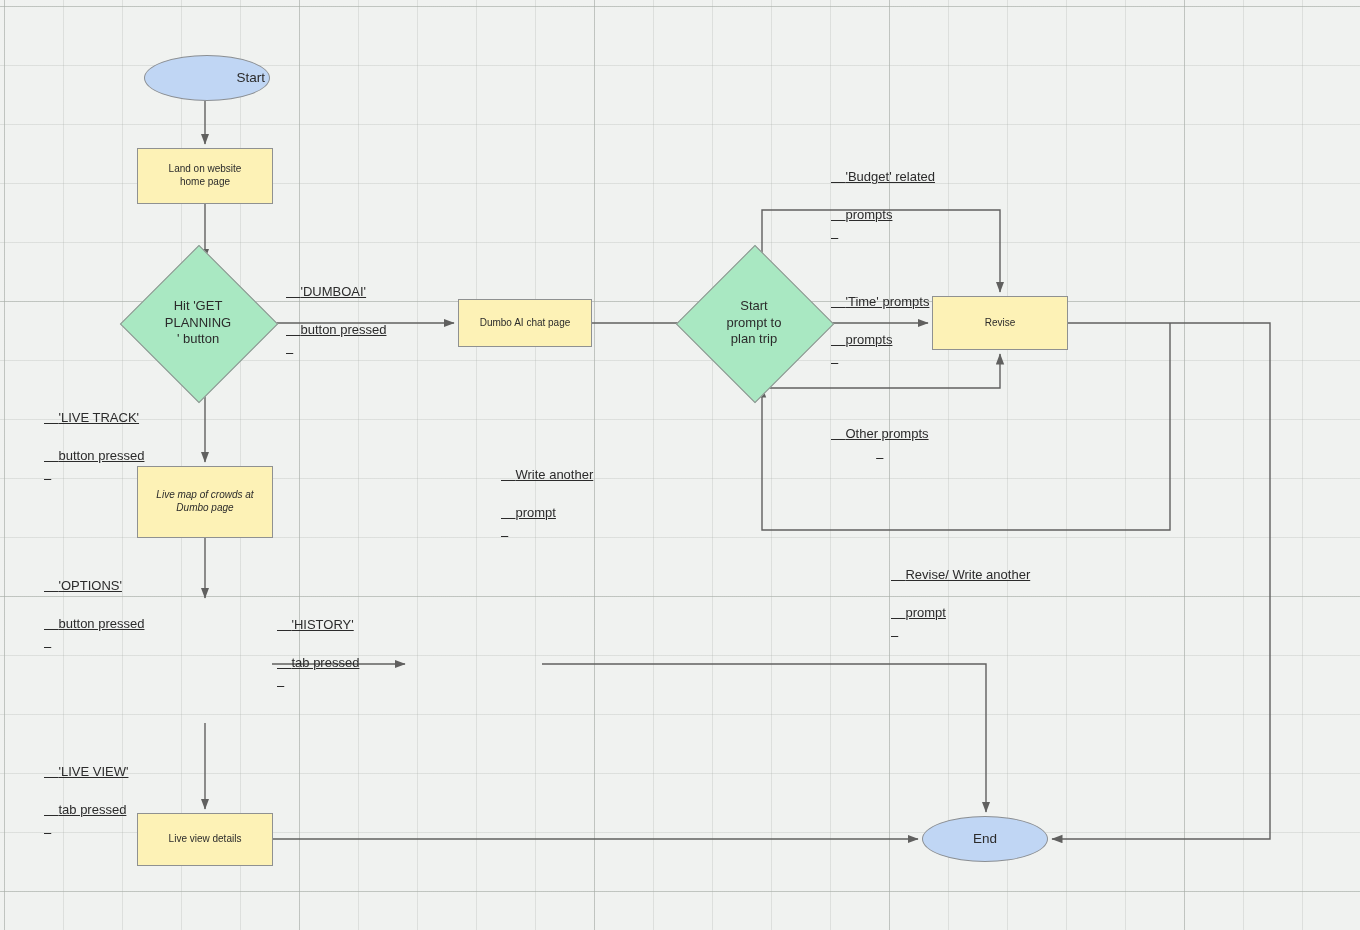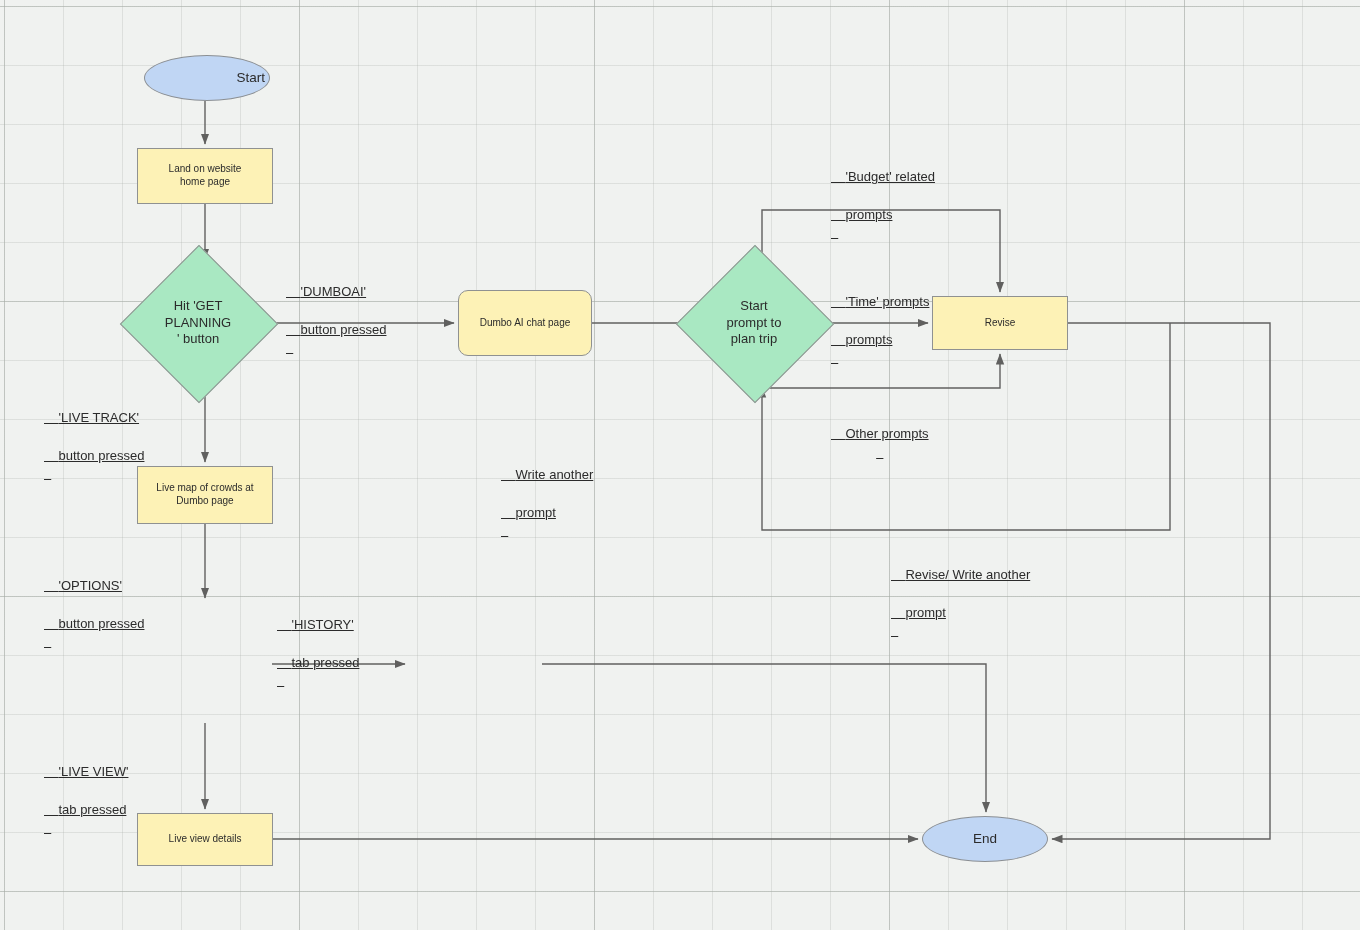--- a/index.html
+++ b/index.html
@@ -97,38 +97,38 @@
 
   <div class="node diamond" style="left:143px;top:268px;width:110px;height:110px;">
     <span class="dshape"></span>
     <span class="dtext">
       <span>Hit 'GET</span><br>
       <span>PLANNING</span><br>
       <span>' button</span>
     </span>
   </div>
 
-  <div class="node rect" style="left:458px;top:290px;width:134px;height:66px;border-radius:10px;">
+  <div class="node rect" style="left:458px;top:299px;width:134px;height:48px;">
     <span class="lbl">Dumbo AI chat page</span>
   </div>
 
   <div class="node diamond" style="left:699px;top:268px;width:110px;height:110px;">
     <span class="dshape"></span>
     <span class="dtext">
       <span>Start</span><br>
       <span>prompt to</span><br>
       <span>plan trip</span>
     </span>
   </div>
 
   <div class="node rect" style="left:932px;top:296px;width:136px;height:54px;">
     <span class="lbl">Revise</span>
   </div>
 
-  <div class="node rect" style="left:137px;top:466px;width:136px;height:58px;">
+  <div class="node rect" style="left:137px;top:466px;width:136px;height:72px;font-style:italic;">
     <span class="lbl">
       <span>Live map of crowds at</span><br>
       <span>Dumbo page</span>
     </span>
   </div>
 
 
 
   <div class="node rect" style="left:137px;top:813px;width:136px;height:53px;">
     <span class="lbl">Live view details</span>

